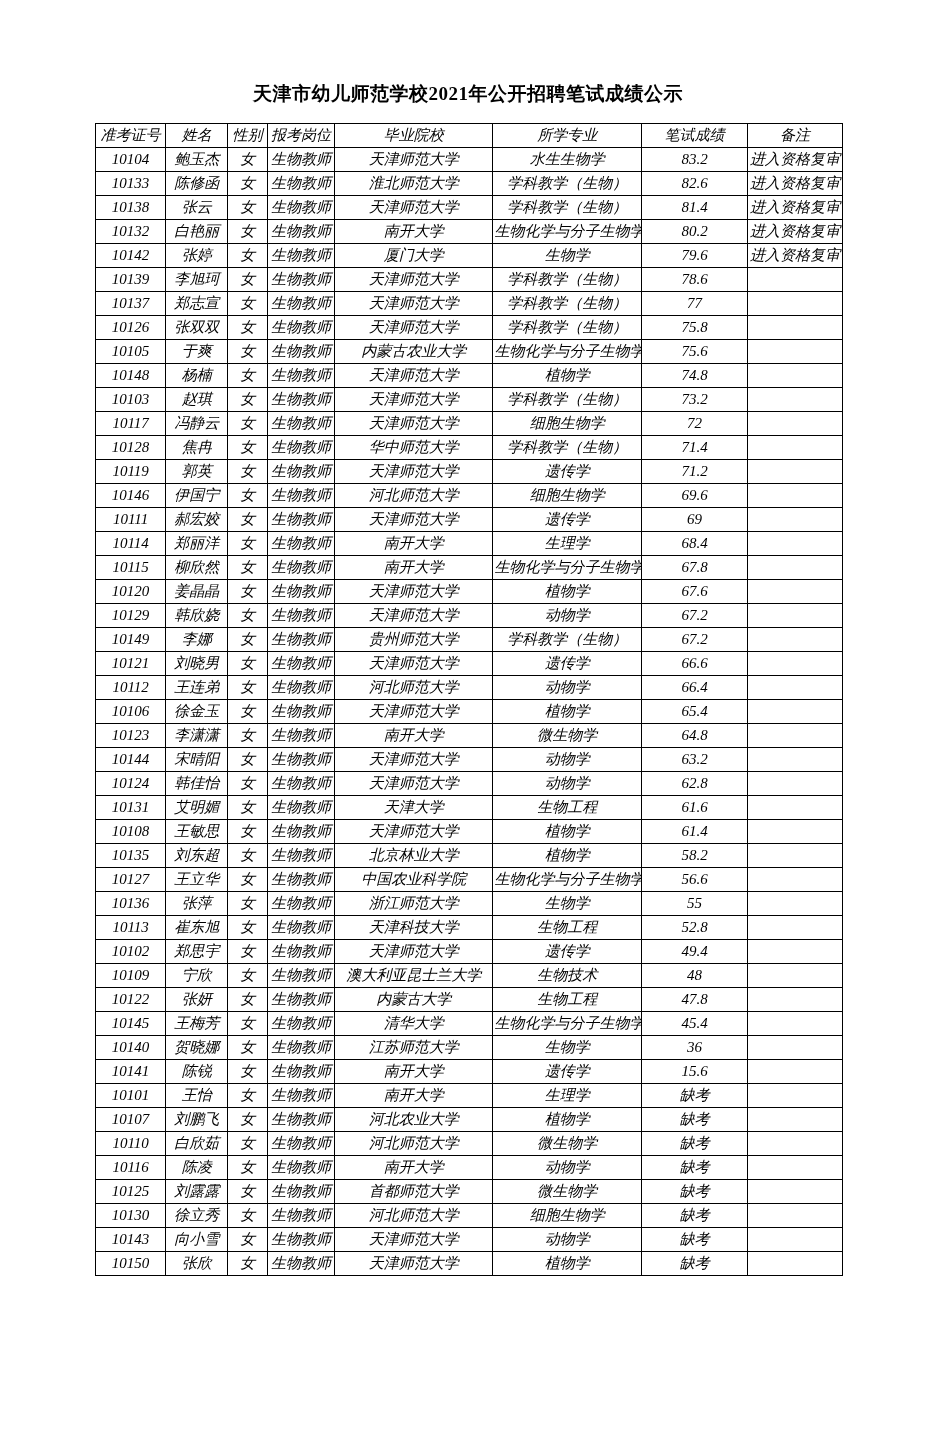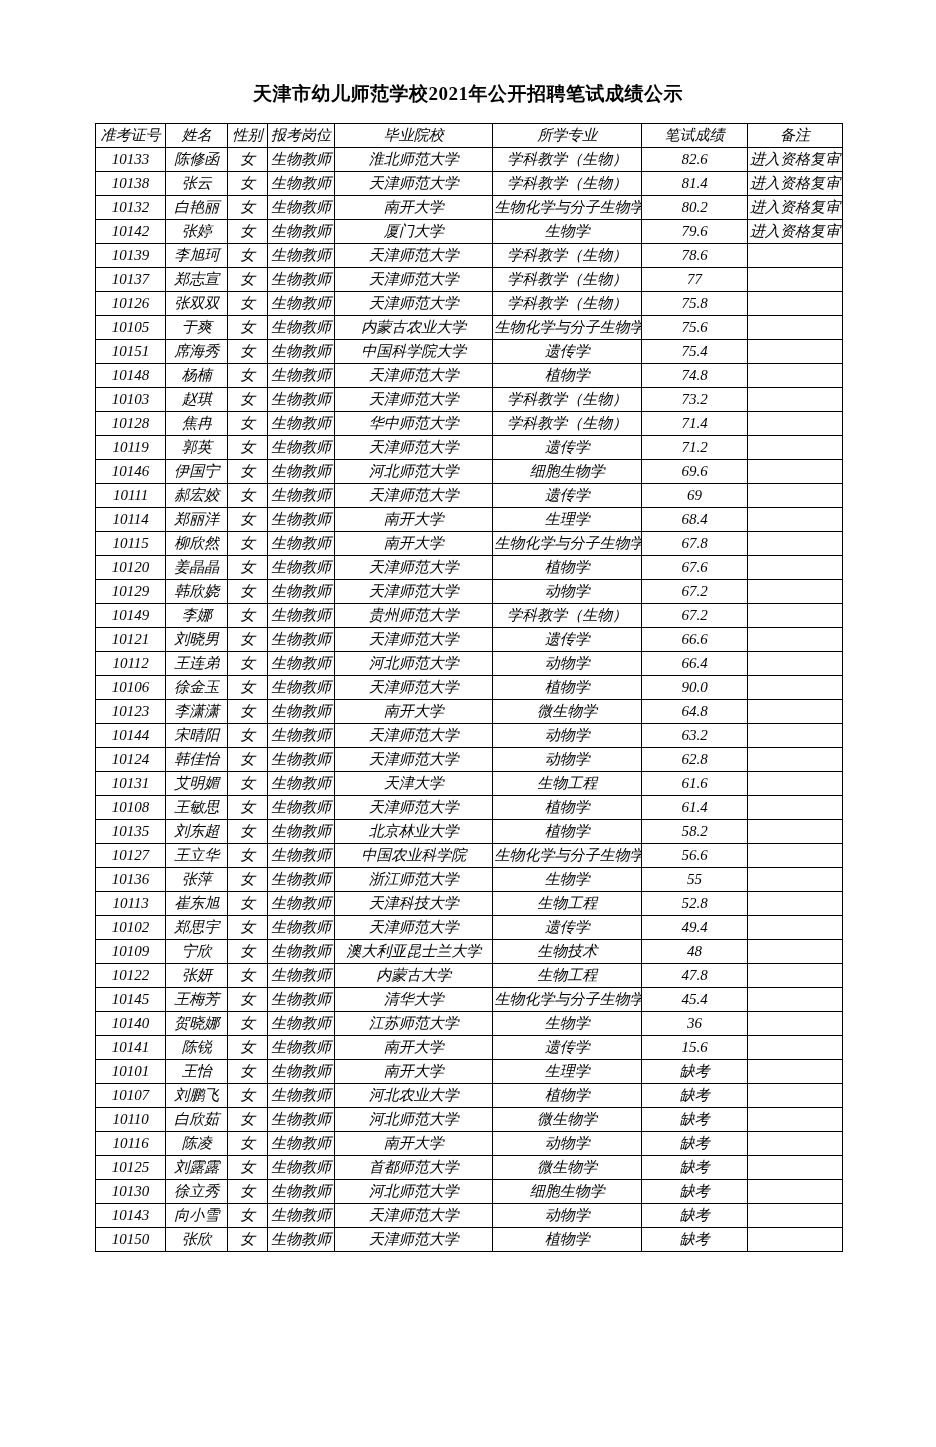--- a/index.html
+++ b/index.html
@@ -82,20 +82,30 @@
           <th>性别</th>
           <th>报考岗位</th>
           <th>毕业院校</th>
           <th>所学专业</th>
           <th>笔试成绩</th>
           <th>备注</th>
         </tr>
     </thead>
     <tbody>
         <tr>
+          <td>10104</td>
+          <td>鲍玉杰</td>
+          <td>女</td>
+          <td>生物教师</td>
+          <td>天津师范大学</td>
+          <td>水生生物学</td>
+          <td>83.2</td>
+          <td>进入资格复审</td>
+        </tr>
+        <tr>
           <td>10133</td>
           <td>陈修函</td>
           <td>女</td>
           <td>生物教师</td>
           <td>淮北师范大学</td>
           <td>学科教学（生物）</td>
           <td>82.6</td>
           <td>进入资格复审</td>
         </tr>
         <tr>
@@ -162,47 +172,47 @@
           <td>10105</td>
           <td>于爽</td>
           <td>女</td>
           <td>生物教师</td>
           <td>内蒙古农业大学</td>
           <td>生物化学与分子生物学</td>
           <td>75.6</td>
           <td></td>
         </tr>
         <tr>
-          <td>10151</td>
-          <td>席海秀</td>
-          <td>女</td>
-          <td>生物教师</td>
-          <td>中国科学院大学</td>
-          <td>遗传学</td>
-          <td>75.4</td>
-          <td></td>
-        </tr>
-        <tr>
           <td>10148</td>
           <td>杨楠</td>
           <td>女</td>
           <td>生物教师</td>
           <td>天津师范大学</td>
           <td>植物学</td>
           <td>74.8</td>
           <td></td>
         </tr>
         <tr>
           <td>10103</td>
           <td>赵琪</td>
           <td>女</td>
           <td>生物教师</td>
           <td>天津师范大学</td>
           <td>学科教学（生物）</td>
           <td>73.2</td>
+          <td></td>
+        </tr>
+        <tr>
+          <td>10117</td>
+          <td>冯静云</td>
+          <td>女</td>
+          <td>生物教师</td>
+          <td>天津师范大学</td>
+          <td>细胞生物学</td>
+          <td>72</td>
           <td></td>
         </tr>
         <tr>
           <td>10128</td>
           <td>焦冉</td>
           <td>女</td>
           <td>生物教师</td>
           <td>华中师范大学</td>
           <td>学科教学（生物）</td>
           <td>71.4</td>
@@ -308,21 +318,21 @@
           <td>66.4</td>
           <td></td>
         </tr>
         <tr>
           <td>10106</td>
           <td>徐金玉</td>
           <td>女</td>
           <td>生物教师</td>
           <td>天津师范大学</td>
           <td>植物学</td>
-          <td>90.0</td>
+          <td>65.4</td>
           <td></td>
         </tr>
         <tr>
           <td>10123</td>
           <td>李潇潇</td>
           <td>女</td>
           <td>生物教师</td>
           <td>南开大学</td>
           <td>微生物学</td>
           <td>64.8</td>

